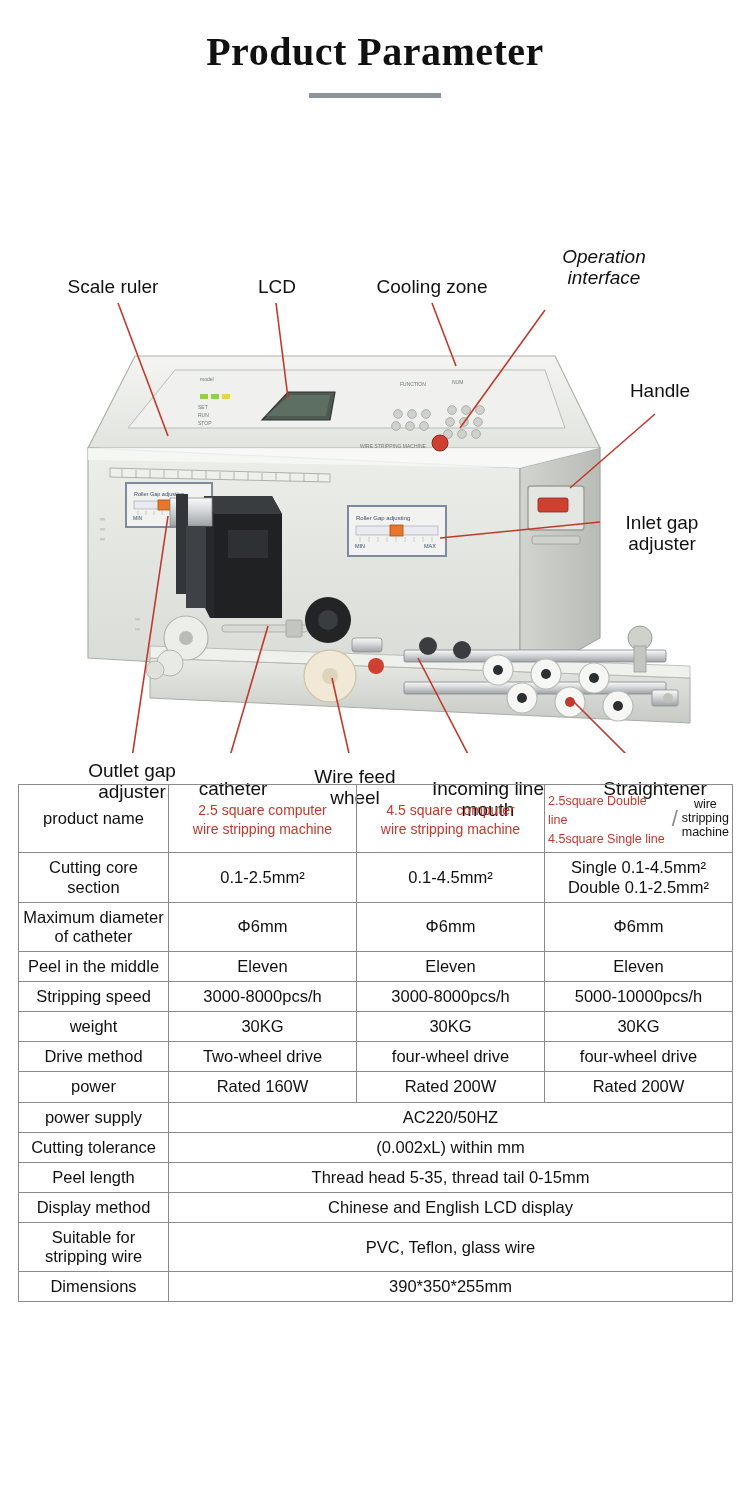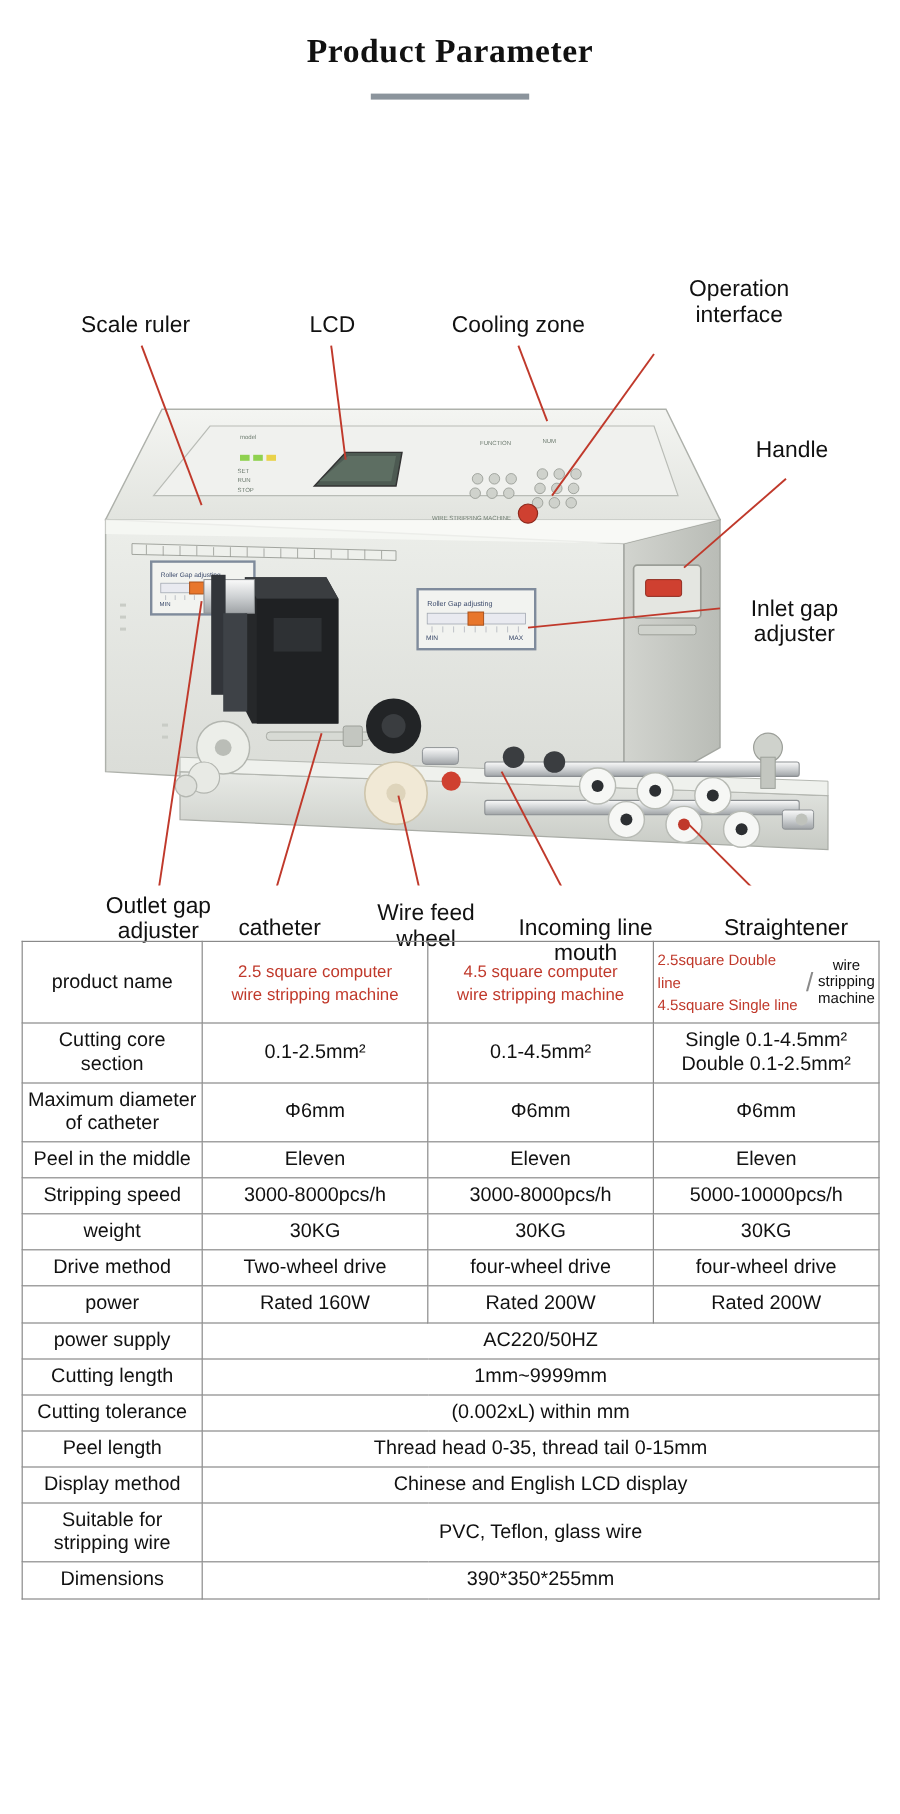--- a/index.html
+++ b/index.html
@@ -12,21 +12,21 @@
     color: #111111;
     overflow: hidden;
     position: relative;
   }
 
   
   .title {
     text-align: center;
     font-family: "Liberation Serif", serif;
     font-weight: bold;
-    font-size: 28px;
+    font-size: 40px;
     letter-spacing: 0.5px;
     padding-top: 28px;
     color: #111;
   }
   .title-rule {
     width: 132px;
     height: 5px;
     background: #8b949c;
     margin: 18px auto 0 auto;
   }
@@ -311,23 +311,23 @@
       <line x1="600" y1="424" x2="440" y2="440"></line>
       <line x1="132" y1="660" x2="168" y2="418"></line>
       <line x1="228" y1="665" x2="268" y2="528"></line>
       <line x1="350" y1="660" x2="332" y2="580"></line>
       <line x1="470" y1="660" x2="418" y2="560"></line>
       <line x1="630" y1="660" x2="570" y2="600"></line>
     </g>
   </svg>
 
   <div class="callout" style="left:48px; top:178px; width:130px;">Scale ruler</div>
-  <div class="callout" style="left:226px; top:178px; width:70px;text-align:right;">LCD</div>
+  <div class="callout" style="left:242px; top:178px; width:70px;">LCD</div>
   <div class="callout" style="left:352px; top:178px; width:160px;">Cooling zone</div>
-  <div class="callout" style="left:556px; top:148px; width:120px;">Operation
+  <div class="callout" style="left:544px; top:148px; width:120px;font-style:italic;">Operation
 interface</div>
   <div class="callout" style="left:610px; top:282px; width:100px;">Handle</div>
   <div class="callout" style="left:602px; top:414px; width:120px;">Inlet gap
 adjuster</div>
   <div class="callout" style="left:62px; top:662px; width:140px;">Outlet gap
 adjuster</div>
   <div class="callout" style="left:178px; top:680px; width:110px;">catheter</div>
   <div class="callout" style="left:300px; top:668px; width:110px;">Wire feed
 wheel</div>
   <div class="callout" style="left:414px; top:680px; width:148px;">Incoming line
@@ -414,30 +414,26 @@
         <td class="col">Rated 160W</td>
         <td class="col">Rated 200W</td>
         <td class="col">Rated 200W</td>
       </tr>
 
       <tr>
         <td class="rowhead">power supply</td>
         <td colspan="3">AC220/50HZ</td>
       </tr>
       <tr>
-        <td class="rowhead">Cutting length</td>
-        <td colspan="3">1mm~9999mm</td>
-      </tr>
-      <tr>
         <td class="rowhead">Cutting tolerance</td>
         <td colspan="3">(0.002xL) within mm</td>
       </tr>
       <tr>
         <td class="rowhead">Peel length</td>
-        <td colspan="3">Thread head 0-35, thread tail 0-15mm</td>
+        <td colspan="3">Thread head 5-35, thread tail 0-15mm</td>
       </tr>
       <tr>
         <td class="rowhead small">Display method</td>
         <td colspan="3">Chinese and English LCD display</td>
       </tr>
       <tr>
         <td class="rowhead" style="white-space:pre-line;">Suitable for
 stripping wire</td>
         <td colspan="3">PVC, Teflon, glass wire</td>
       </tr>

